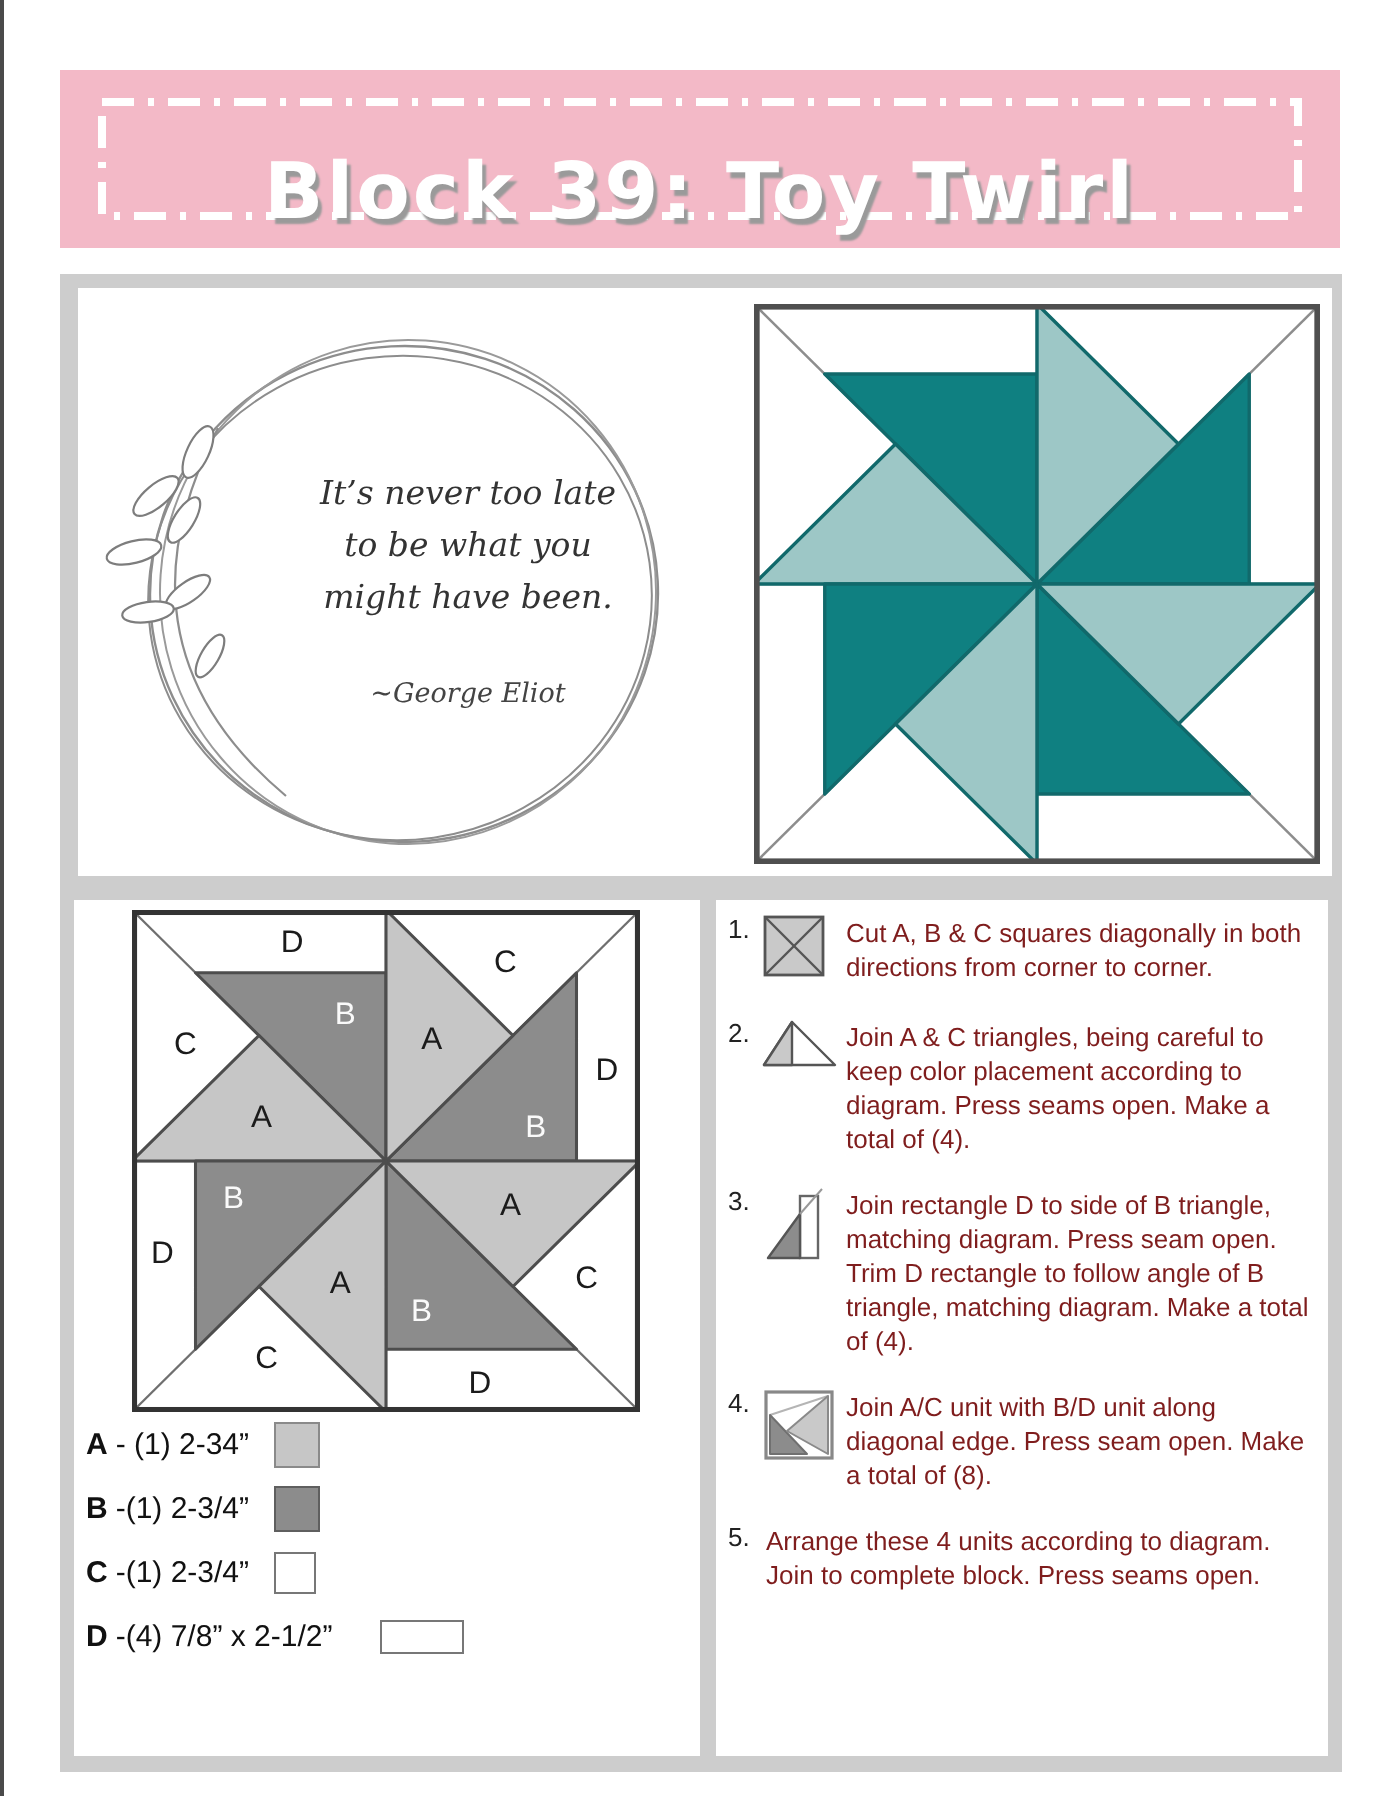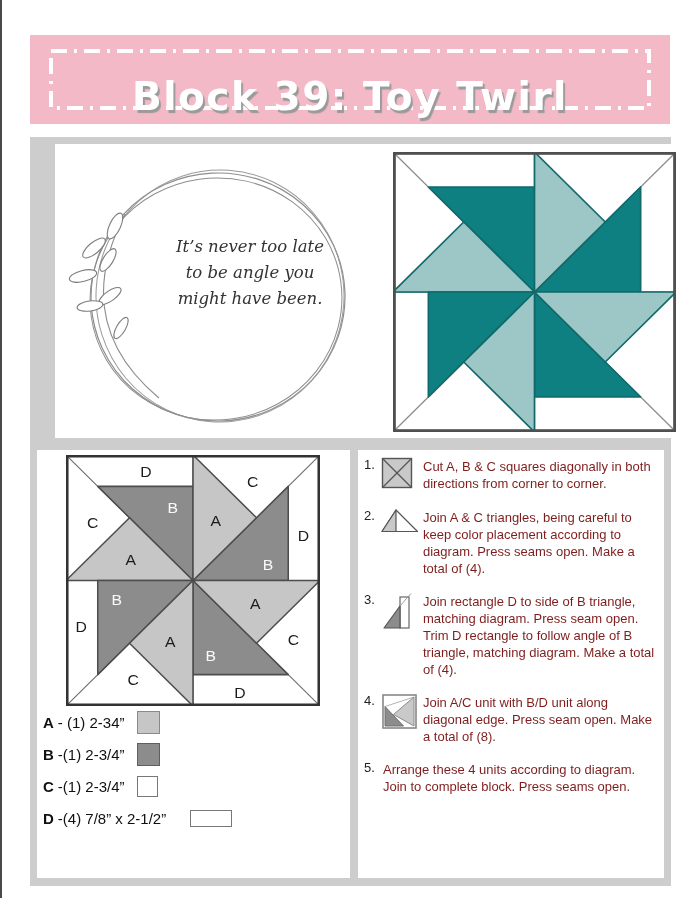--- a/index.html
+++ b/index.html
@@ -11,21 +11,21 @@
   .header{position:absolute;left:30px;top:35px;width:640px;height:89px;background:#f3b9c7;}
   .header svg{position:absolute;left:0;top:0;}
   .page-title{position:absolute;left:0;top:16px;width:100%;height:89px;line-height:92px;
               text-align:center;color:#ffffff;font-family:"DejaVu Sans",sans-serif;
               font-weight:700;font-size:39px;letter-spacing:1.5px;
               text-shadow:2px 3px 1px #9a9a9a;}
 
   
   .frame{position:absolute;left:30px;top:137px;width:641px;height:749px;background:#cdcdcd;}
   .panel{position:absolute;background:#ffffff;}
-  .panel-top{left:25px;top:7px;width:627px;height:294px;}
+  .panel-top{left:9px;top:7px;width:627px;height:294px;}
   .panel-bl{left:7px;top:313px;width:313px;height:428px;}
   .panel-br{left:328px;top:313px;width:306px;height:428px;}
 
   
   .wreath{position:absolute;left:8px;top:12px;}
   .quote{position:absolute;left:75px;top:90px;width:240px;text-align:center;
          font-family:"DejaVu Serif",serif;font-style:italic;color:#333;
          font-size:16.5px;line-height:26px;}
   .quote .author{margin-top:22px;font-size:13.5px;color:#444;}
 
@@ -78,22 +78,23 @@
         <ellipse cx="52" cy="70" rx="14" ry="5.5" fill="#fff" stroke="#7d7d7d" stroke-width="1.1" transform="rotate(-65 52 70)"></ellipse>
         <ellipse cx="31" cy="92" rx="14" ry="5.5" fill="#fff" stroke="#7d7d7d" stroke-width="1.1" transform="rotate(-40 31 92)"></ellipse>
         <ellipse cx="45" cy="104" rx="13" ry="5" fill="#fff" stroke="#7d7d7d" stroke-width="1.1" transform="rotate(-58 45 104)"></ellipse>
         <ellipse cx="20" cy="120" rx="14" ry="5.5" fill="#fff" stroke="#7d7d7d" stroke-width="1.1" transform="rotate(-14 20 120)"></ellipse>
         <ellipse cx="47" cy="140" rx="13" ry="5" fill="#fff" stroke="#7d7d7d" stroke-width="1.1" transform="rotate(-35 47 140)"></ellipse>
         <ellipse cx="27" cy="150" rx="13" ry="5" fill="#fff" stroke="#7d7d7d" stroke-width="1.1" transform="rotate(-8 27 150)"></ellipse>
         <ellipse cx="58" cy="172" rx="12" ry="4.5" fill="#fff" stroke="#7d7d7d" stroke-width="1.1" transform="rotate(-60 58 172)"></ellipse>
       </svg>
       <div class="quote">
         <div>It’s never too late</div>
-        <div>to be angle you</div>
+        <div>to be what you</div>
         <div>might have been.</div>
+        <div class="author">~George Eliot</div>
       </div>
       <svg id="block-color" class="block-color" viewBox="0 0 100 100" preserveAspectRatio="none">
           <rect x="0" y="0" width="100" height="100" fill="#ffffff"></rect>
           <line x1="50" y1="0" x2="50" y2="100" stroke="#8d8d8d" stroke-width="0.45"></line>
           <line x1="0" y1="50" x2="100" y2="50" stroke="#8d8d8d" stroke-width="0.45"></line>
           <line x1="0" y1="0" x2="50" y2="50" stroke="#8d8d8d" stroke-width="0.45"></line>
           <line x1="100" y1="0" x2="50" y2="50" stroke="#8d8d8d" stroke-width="0.45"></line>
           <line x1="100" y1="100" x2="50" y2="50" stroke="#8d8d8d" stroke-width="0.45"></line>
           <line x1="0" y1="100" x2="50" y2="50" stroke="#8d8d8d" stroke-width="0.45"></line>
           <polygon points="12.5,12.5 50,12.5 50,50" fill="#0f8081" stroke="#11696b" stroke-width="0.6" stroke-linejoin="round"></polygon>

